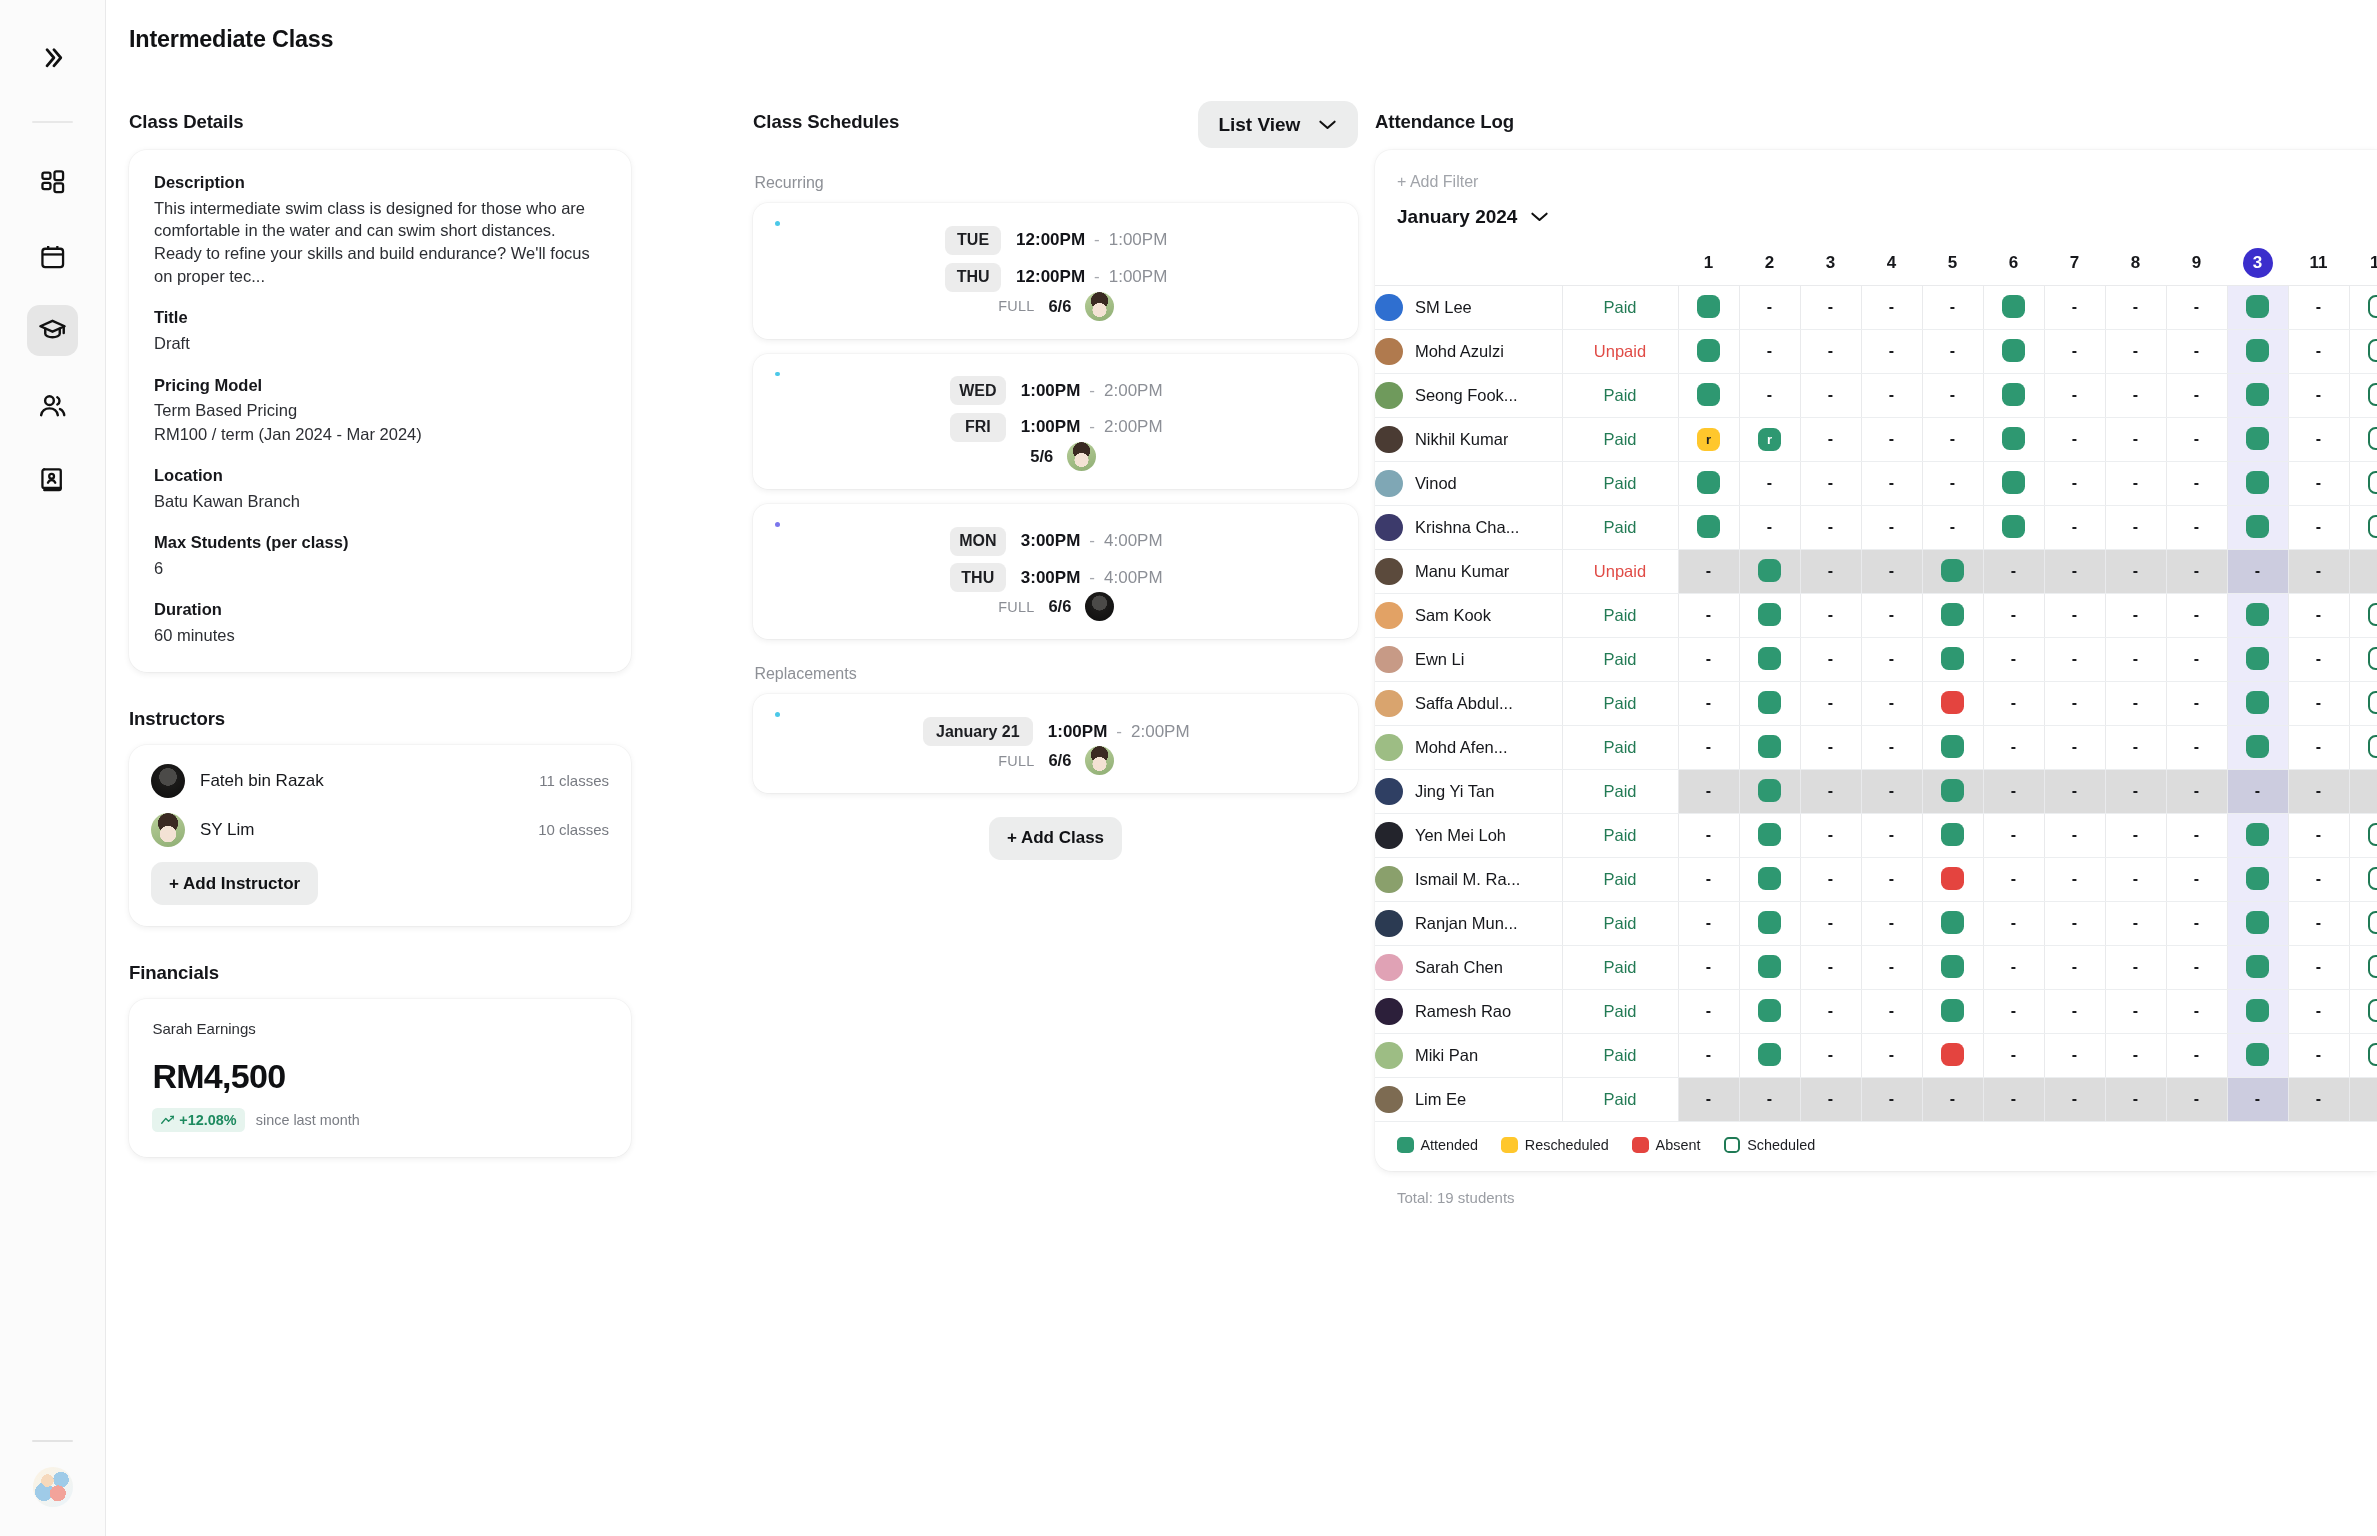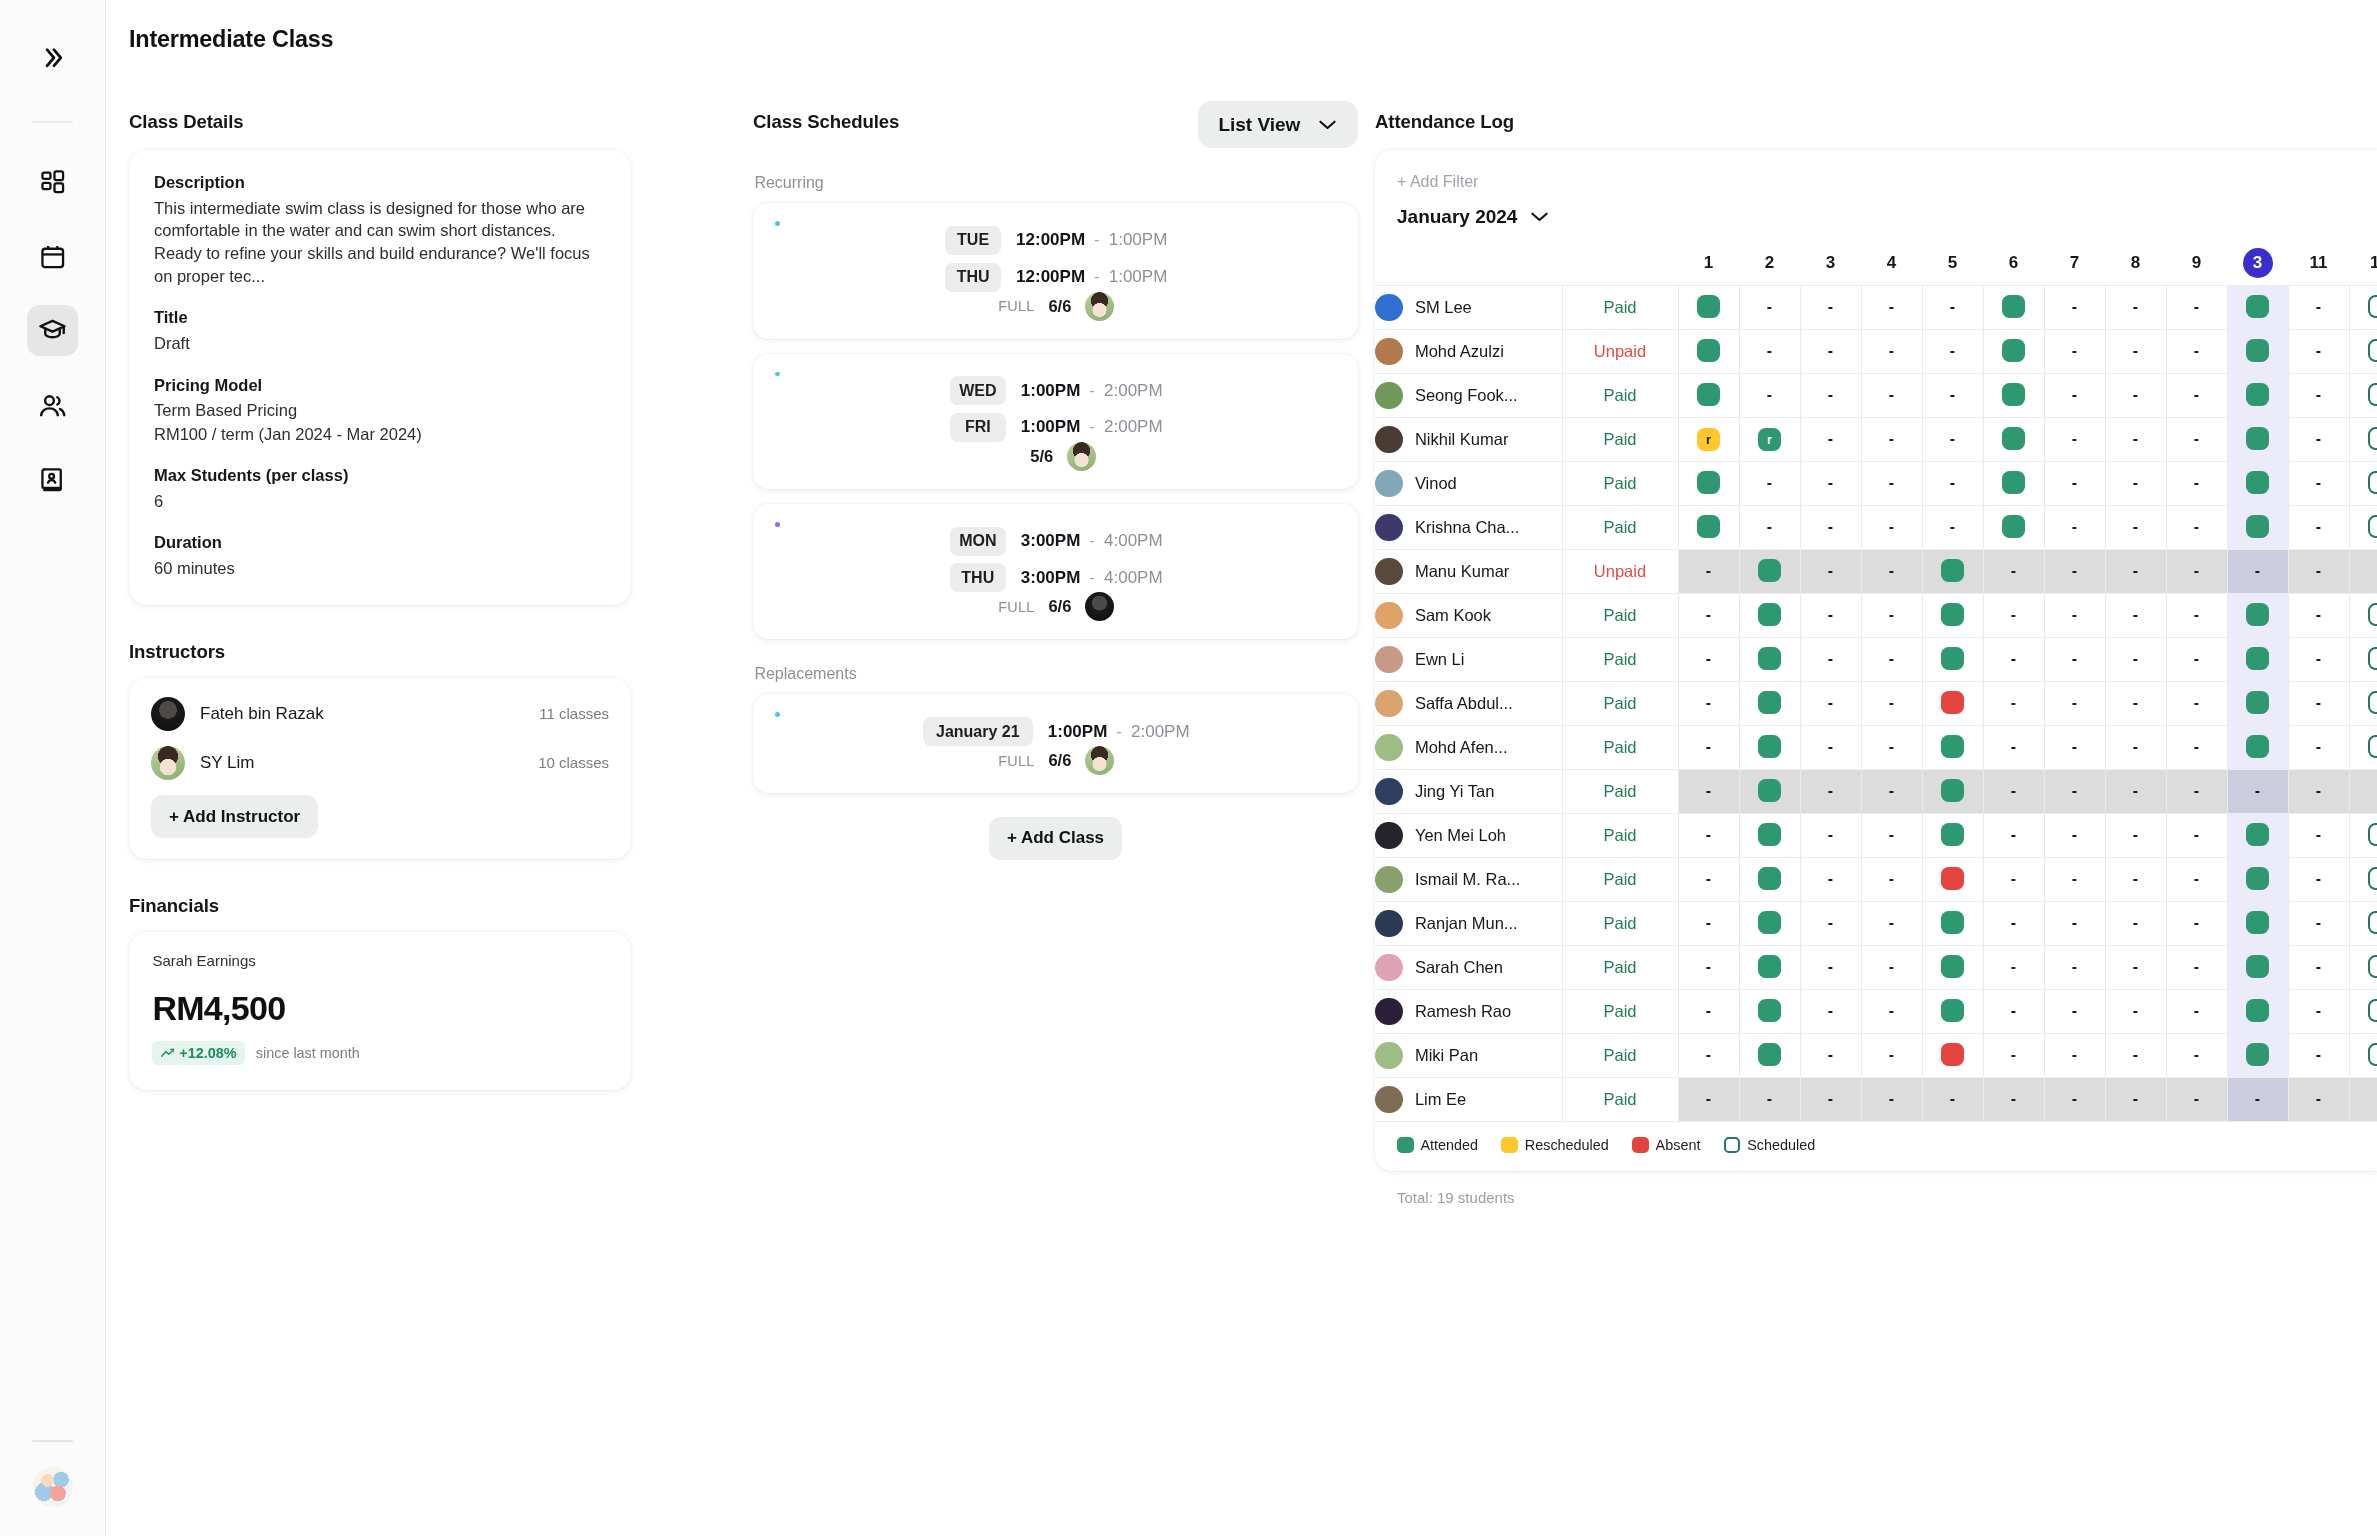--- a/index.html
+++ b/index.html
@@ -263,20 +263,24 @@
             <div class="f-value">This intermediate swim class is designed for those who are comfortable in the water and can swim short distances.  Ready to refine your skills and build endurance?  We'll focus on proper tec...</div>
           </div>
           <div class="field">
             <div class="f-label">Title</div>
             <div class="f-value">Draft</div>
           </div>
           <div class="field">
             <div class="f-label">Pricing Model</div>
             <div class="f-value">Term Based Pricing</div>
             <div class="f-value small-gap">RM100 / term (Jan 2024 - Mar 2024)</div>
+          </div>
+          <div class="field">
+            <div class="f-label">Location</div>
+            <div class="f-value">Batu Kawan Branch</div>
           </div>
           <div class="field">
             <div class="f-label">Max Students (per class)</div>
             <div class="f-value">6</div>
           </div>
           <div class="field">
             <div class="f-label">Duration</div>
             <div class="f-value">60 minutes</div>
           </div>
         </div>

